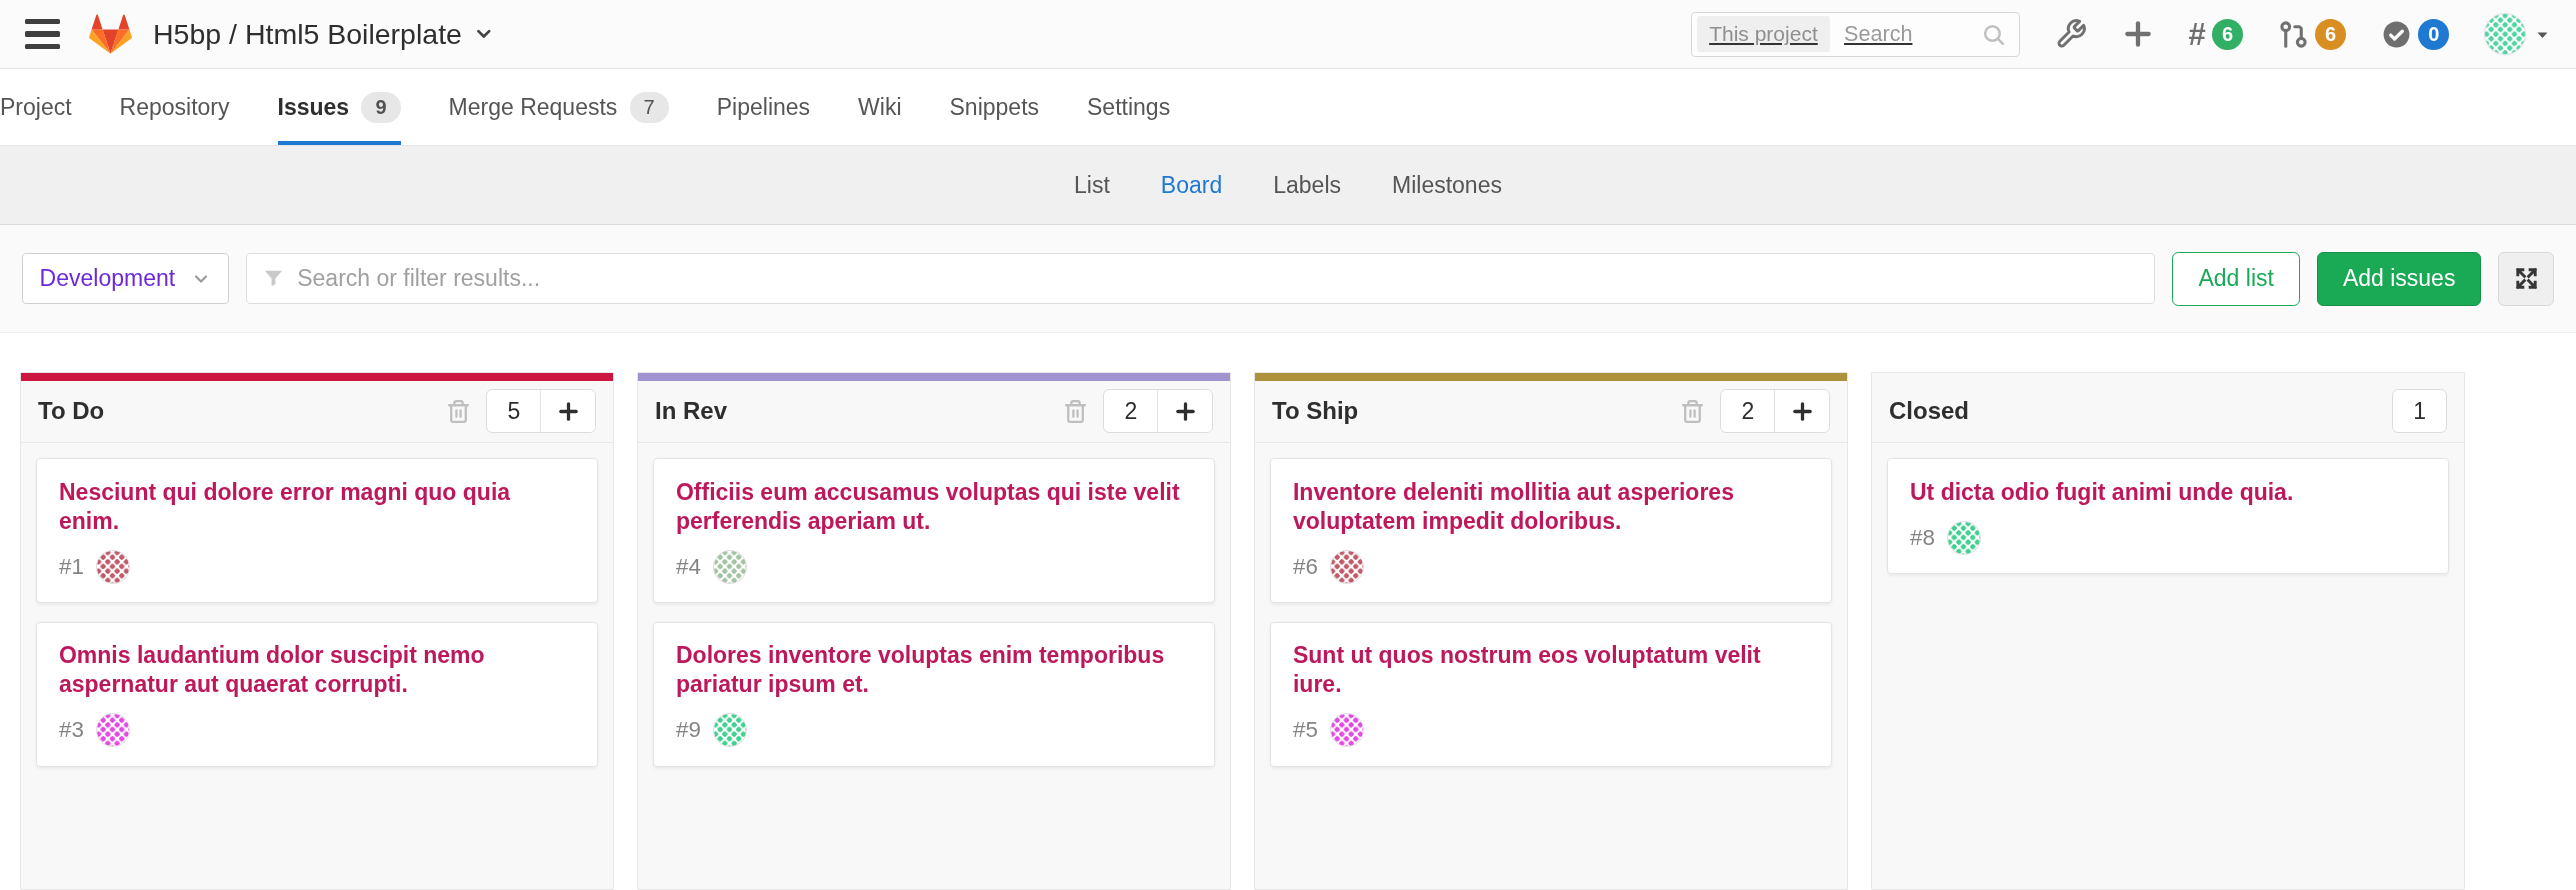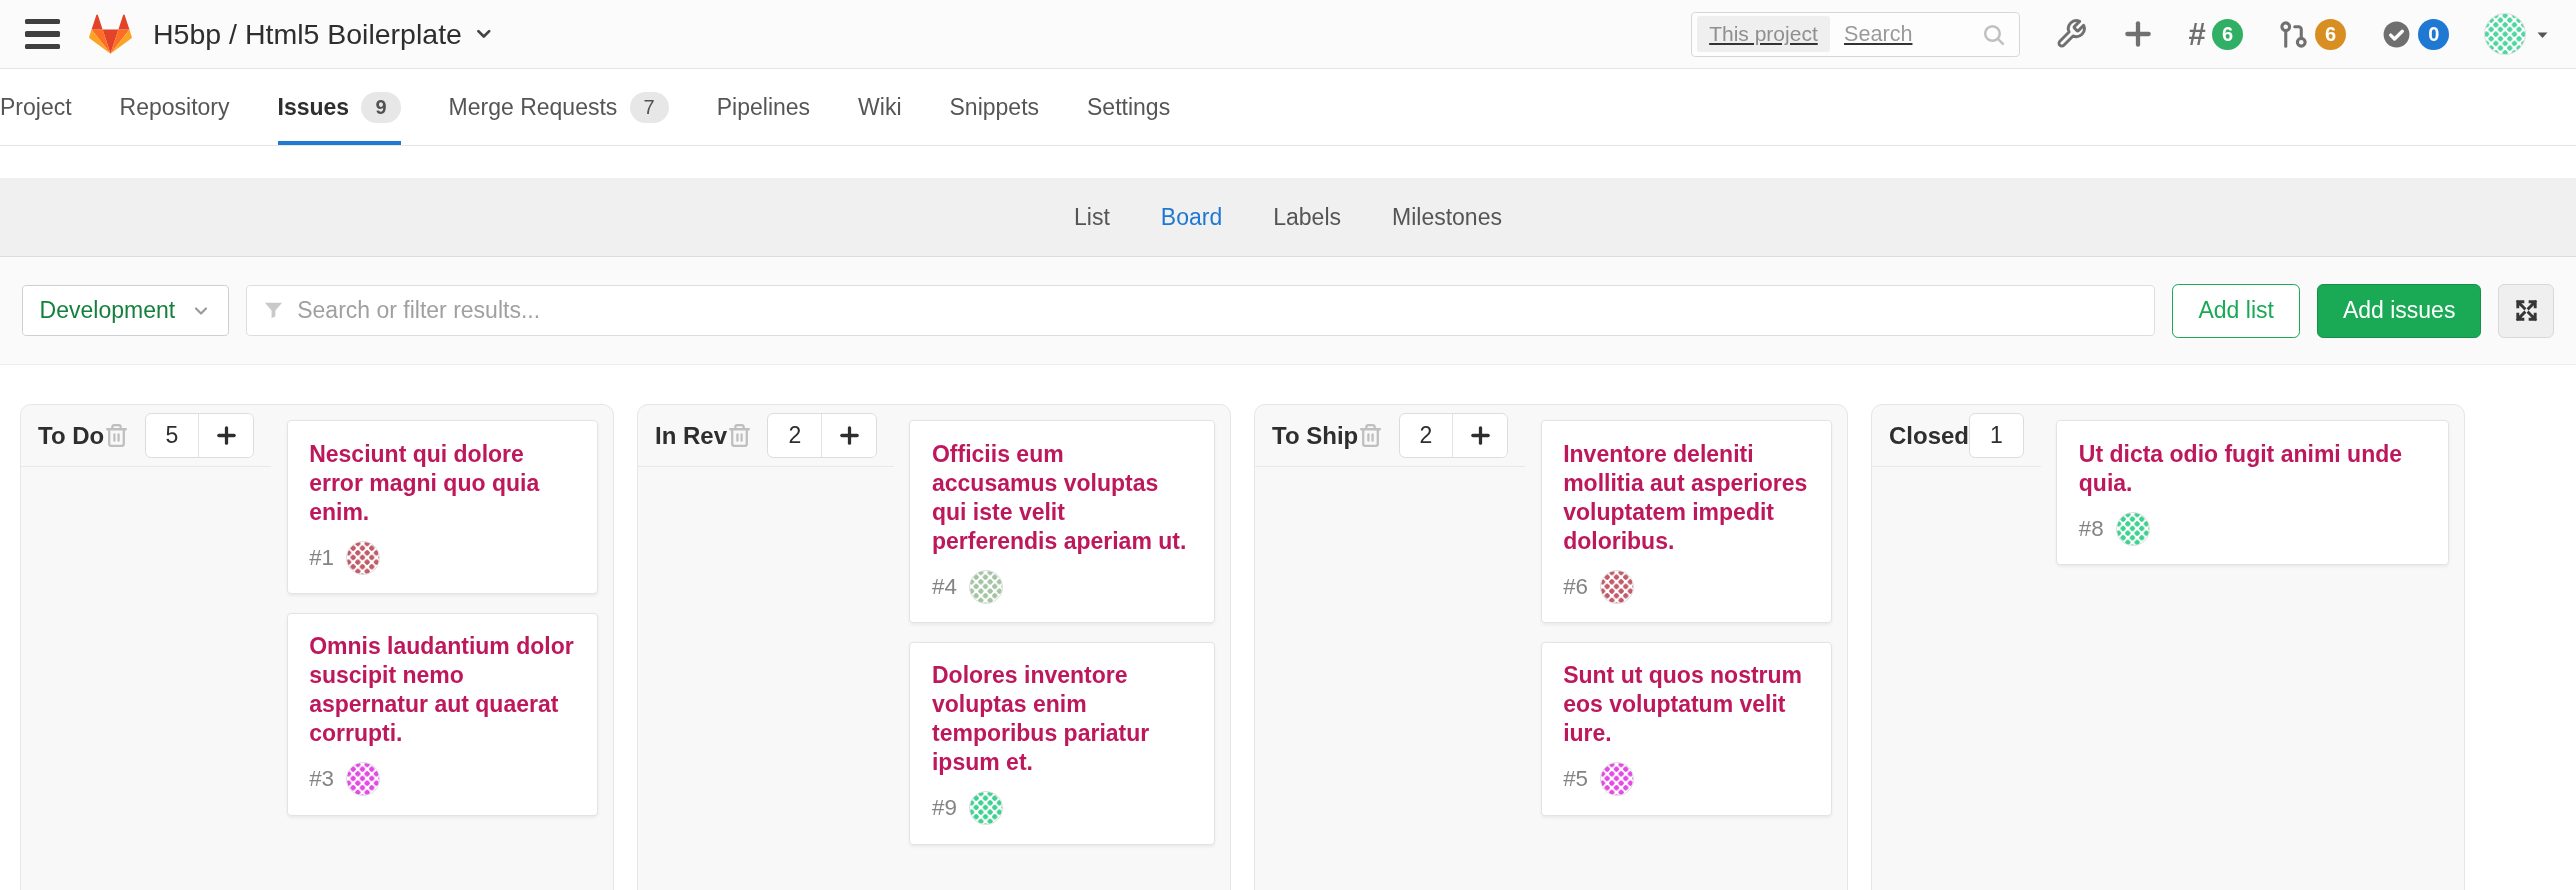--- a/index.html
+++ b/index.html
@@ -36,45 +36,45 @@
   
   .projectnav { height:77px; background:#fff; border-bottom:0.8px solid #e5e5e5;
     display:flex; align-items:stretch; gap:48px; }
   .ptab { display:flex; align-items:center; gap:12.3px; font-size:23px; color:#555; text-decoration:none;
     border-bottom:4.6px solid transparent; padding-top:4.6px; cursor:pointer; }
   .ptab .pill-badge { background:#e7e7e7; color:#525252; font-size:20px; border-radius:770px; padding:3.9px 14px; }
   .ptab.active { color:#2e2e2e; font-weight:700; border-bottom-color:var(--blue,#1f78d1); }
 
   
   .subnav { height:79px; background:#f0f0f0; border-bottom:0.8px solid #dcdcdc;
-    display:flex; justify-content:center; align-items:center; gap:51px;margin-top:32px; }
+    display:flex; justify-content:center; align-items:center; gap:51px; }
   .stab { font-size:23px; color:#555; text-decoration:none; cursor:pointer; }
   .stab.active { color:var(--blue,#1f78d1); font-weight:400; }
 
   
   .filterbar { height:108px; background:#fafafa; border-bottom:0.8px solid #eee;
     display:flex; align-items:center; gap:17px; padding:0 21.6px; }
   .milestone-dd { height:51px; min-width:199px; background:#fff; border:0.8px solid #cfcfcf; border-radius:4.6px;
     display:flex; align-items:center; justify-content:space-between; gap:15.4px; padding:0 17px; font-size:23px;
-    color:#15803d; cursor:pointer; }
+    color:#6d28d9; cursor:pointer; }
   .filter-input-wrap { flex:1; height:51px; background:#fff; border:0.8px solid #ddd; border-radius:4.6px;
     display:flex; align-items:center; padding:0 15.4px; gap:12.3px; }
   .filter-input { border:none; outline:none; flex:1; font-size:23px; color:#333; background:transparent;
     font-family:Liberation Sans, sans-serif; }
   .filter-input::placeholder { color:#a0a0a0; }
   .btn { height:54px; border-radius:6.2px; font-size:23px; padding:0 25px; cursor:pointer; font-family:inherit; }
   .btn-outline-green { background:#fff; border:1.5px solid var(--green,#1aaa55); color:var(--green,#1aaa55); }
   .btn-green { background:var(--green,#1aaa55); border:1.5px solid var(--green-dark,#168f48); color:#fff; }
   .btn-fullscreen { width:56px; height:54px; background:#efefef; border:0.8px solid #d8d8d8; border-radius:6.2px;
     display:flex; align-items:center; justify-content:center; cursor:pointer; }
 
   
   .board { height:557px; padding:39px 0 0 20px; display:flex; gap:23px; background:#fff; }
-  .column { width:594px; height:518px; background:#f8f8f8; border:0.8px solid #e6e6e6; border-radius:11px;
-    display:flex; flex-direction:row; overflow:hidden; }
+  .column { width:594px; height:518px; background:#f8f8f8; border:0.8px solid #e6e6e6; border-radius:1px;
+    display:flex; flex-direction:column; overflow:hidden; }
   .accent { height:7.7px; flex:none; background:var(--accent,transparent); }
   .col-header { height:62px; flex:none; display:flex; align-items:center; padding:0 17px;
     border-bottom:0.8px solid #e8e8e8; }
   .col-title { font-size:24px; font-weight:700; color:#2e2e2e; }
   .col-tools { margin-left:auto; display:flex; align-items:center; gap:15.4px; }
   .trash-btn { background:none; border:none; cursor:pointer; color:#bfbfbf; display:flex; }
   .pill { background:#fff; border:0.8px solid #dcdcdc; border-radius:6.2px; display:flex; align-items:stretch; overflow:hidden; }
   .pill .count { font-size:23px; color:#2e2e2e; padding:7.7px 20px; display:flex; align-items:center; }
   .pill .plus-btn { border:none; border-left:0.8px solid #e3e3e3; background:#fff; cursor:pointer; padding:0 15.4px;
     display:flex; align-items:center; color:#2e2e2e; }

